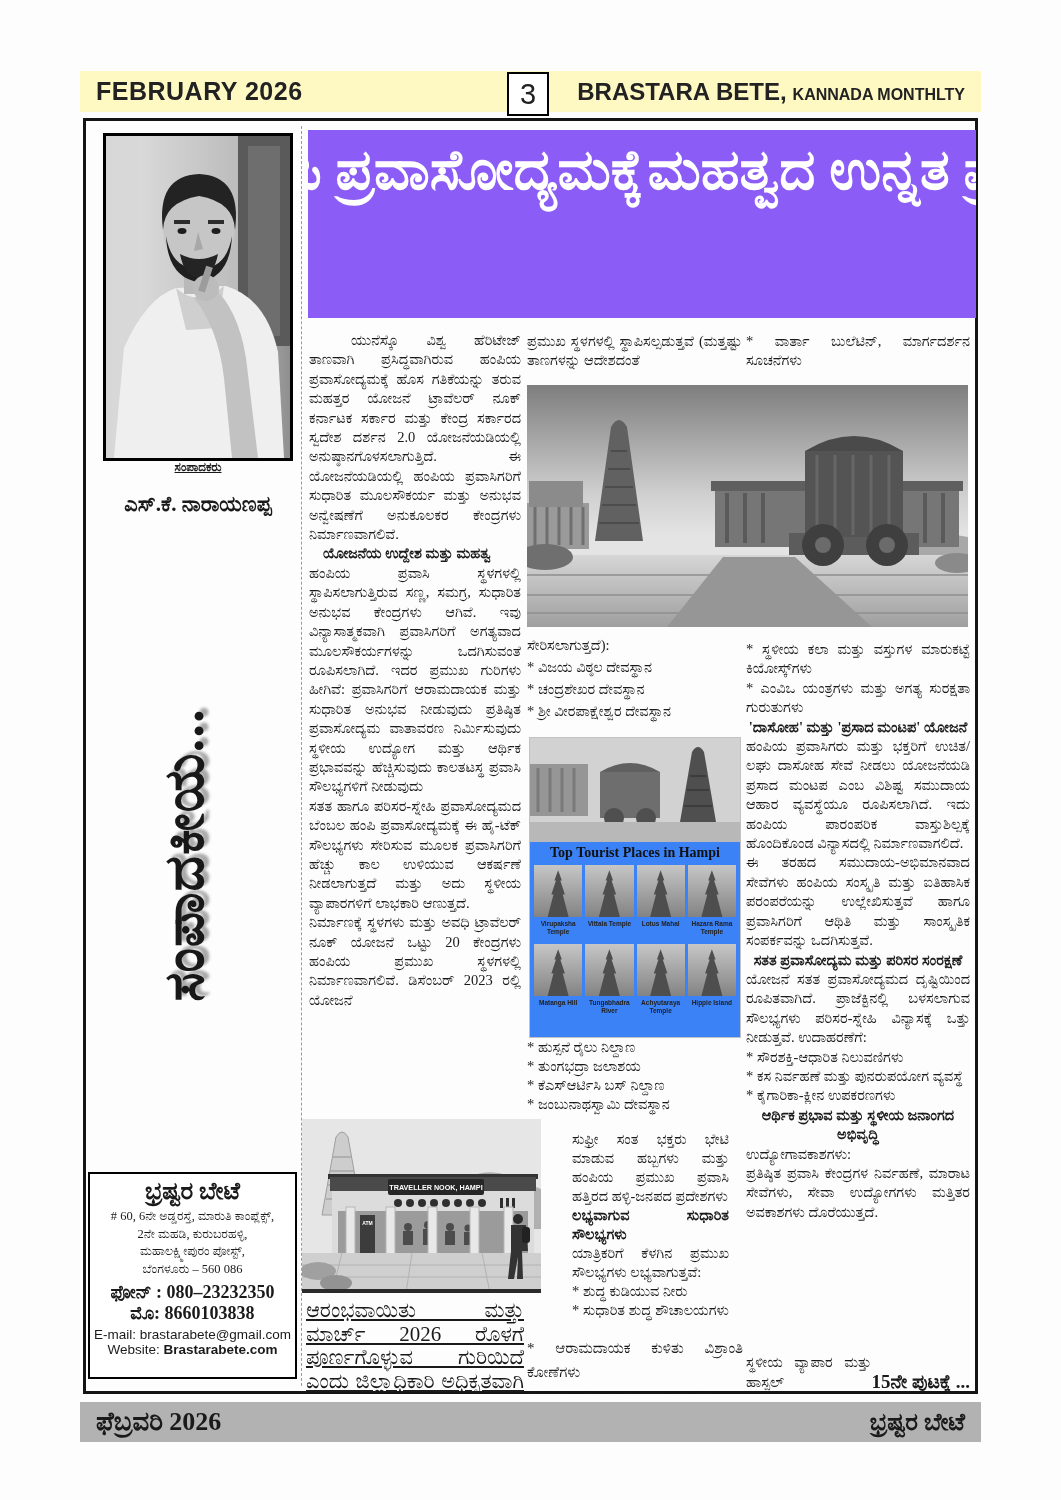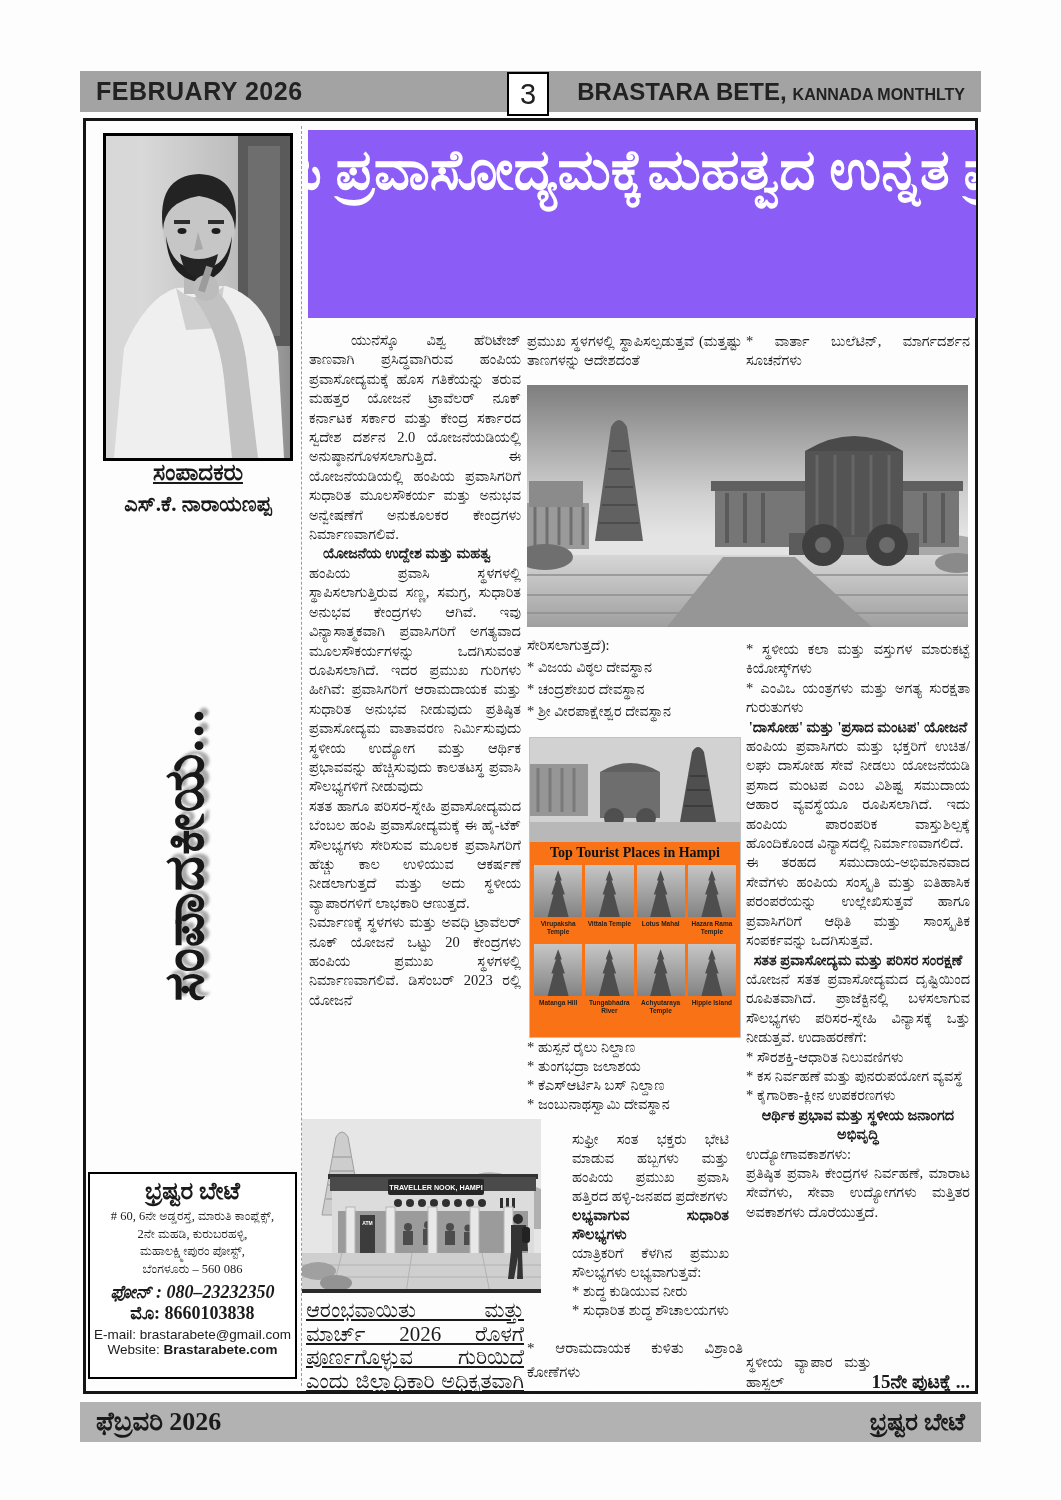--- a/index.html
+++ b/index.html
@@ -1,50 +1,50 @@
 <!DOCTYPE html>
 <html><head>
 <meta charset="utf-8">
 <style>
   html,body{margin:0;padding:0;background:#ffffff;}
   .sheet{position:relative;width:1061px;height:1500px;background:#fdfdfd;overflow:hidden;
          font-family:"Liberation Serif",serif;color:#1a1a1a;}
   .abs{position:absolute;}
 
   
-  .hbar{left:80px;top:71px;width:901px;height:41px;background:#a3a3a3;display:flex;align-items:center;
+  .hbar{left:80px;top:71px;width:901px;height:41px;background:#fef9c3;display:flex;align-items:center;
         justify-content:space-between;padding:0 16px;box-sizing:border-box;
         font-family:"Liberation Sans",sans-serif;font-weight:bold;color:#222;}
   .hdate{font-size:25px;letter-spacing:.5px;}
   .hmast{font-size:24px;}
   .hmast-sub{font-size:16px;margin-left:6px;}
   .pagenum{left:507px;top:72px;width:42px;height:44px;background:#fff;border:2px solid #000;
            box-sizing:border-box;display:flex;align-items:center;justify-content:center;
            font-family:"Liberation Sans",sans-serif;font-size:29px;color:#222;}
   .fbar{left:80px;top:1402px;width:901px;height:40px;background:#b2b2b2;display:flex;align-items:center;
         justify-content:space-between;padding:0 16px;box-sizing:border-box;font-weight:bold;color:#1a1a1a;}
   .fleft{font-size:26px;}
   .fright{font-size:24px;}
 
   .frame{left:83px;top:118px;width:895px;height:1276px;border:3px solid #151515;box-sizing:border-box;}
   .vdivider{left:301px;top:126px;height:1260px;width:0;border-left:1px dashed #9a9a9a;}
 
   
   .portrait{left:103px;top:133px;width:184px;height:322px;border:3px solid #000;background:#ddd;overflow:hidden;}
-  .editor-label{left:103px;top:460px;width:190px;text-align:center;font-size:23px;font-weight:bold;
+  .editor-label{left:103px;top:460px;width:190px;text-align:center;font-size:12px;font-weight:bold;
                 text-decoration:underline;}
   .editor-name{left:93px;top:492px;width:210px;text-align:center;font-size:21px;font-weight:bold;}
   .vtitle{left:-117px;top:815px;width:620px;height:80px;transform:rotate(-90deg);text-align:center;
           font-size:55px;font-weight:bold;color:#181818;text-shadow:4px 5px 3px #a8a8a8;
           letter-spacing:1px;white-space:nowrap;}
   .contact{left:88px;top:1172px;width:209px;height:207px;border:2px solid #000;box-sizing:border-box;
            text-align:center;padding-top:4px;background:#fff;}
   .cb-title{font-size:24px;font-weight:bold;margin-bottom:3px;}
   .cb-addr{font-size:12.5px;line-height:17.5px;}
-  .cb-phone{font-size:18px;font-weight:bold;margin-top:4px;font-style:italic;}
+  .cb-phone{font-size:18px;font-weight:bold;margin-top:4px;}
   .cb-mob{font-size:18px;font-weight:bold;}
   .cb-email{font-size:13.5px;font-family:"Liberation Sans",sans-serif;margin-top:3px;}
   .cb-web{font-size:13.5px;font-family:"Liberation Sans",sans-serif;}
   .cb-web b{font-weight:bold;}
 
   
   .headline{left:308px;top:130px;width:668px;height:188px;background:#8b5cf6;color:#fff;display:flex;
             flex-direction:row;justify-content:center;gap:4px;text-align:center;overflow:hidden;}
   .headline .hl{font-size:56px;font-weight:bold;line-height:80px;white-space:nowrap;}
 
@@ -68,21 +68,21 @@
   .col3last{left:746px;top:1352px;width:224px;display:flex;justify-content:space-between;
             align-items:flex-end;line-height:20px;}
   .c3cont{font-weight:bold;font-size:19px;white-space:nowrap;}
 
   
   .temple{left:527px;top:385px;width:441px;height:242px;overflow:hidden;}
   .nook{left:302px;top:1119px;width:239px;height:174px;overflow:hidden;}
   svg{display:block;}
 
   
-  .collage{left:529px;top:737px;width:212px;height:301px;background:#f97316;border:1px solid #c2c2c2;
+  .collage{left:529px;top:737px;width:212px;height:301px;background:#3b82f6;border:1px solid #c2c2c2;
            box-sizing:border-box;overflow:hidden;}
   .collage-title{text-align:center;font-weight:bold;font-size:14px;margin:3px 0 4px;color:#111;}
   .tgrid{display:grid;grid-template-columns:repeat(4,1fr);gap:3px;padding:0 4px;}
   .tcell{display:flex;flex-direction:column;}
   .thumb{height:52px;background:linear-gradient(180deg,#c6c6c6,#838383);position:relative;overflow:hidden;}
   .thumb::before{content:"";position:absolute;left:18%;right:18%;top:10%;bottom:0;background:#4e4e4e;
      clip-path:polygon(50% 0,62% 22%,57% 22%,72% 52%,65% 52%,84% 100%,16% 100%,35% 52%,28% 52%,43% 22%,38% 22%);}
   .tcap{font-size:6.5px;font-family:"Liberation Sans",sans-serif;font-weight:bold;text-align:center;
         line-height:8px;margin:3px 0 5px;color:#222;min-height:16px;}
 </style>

